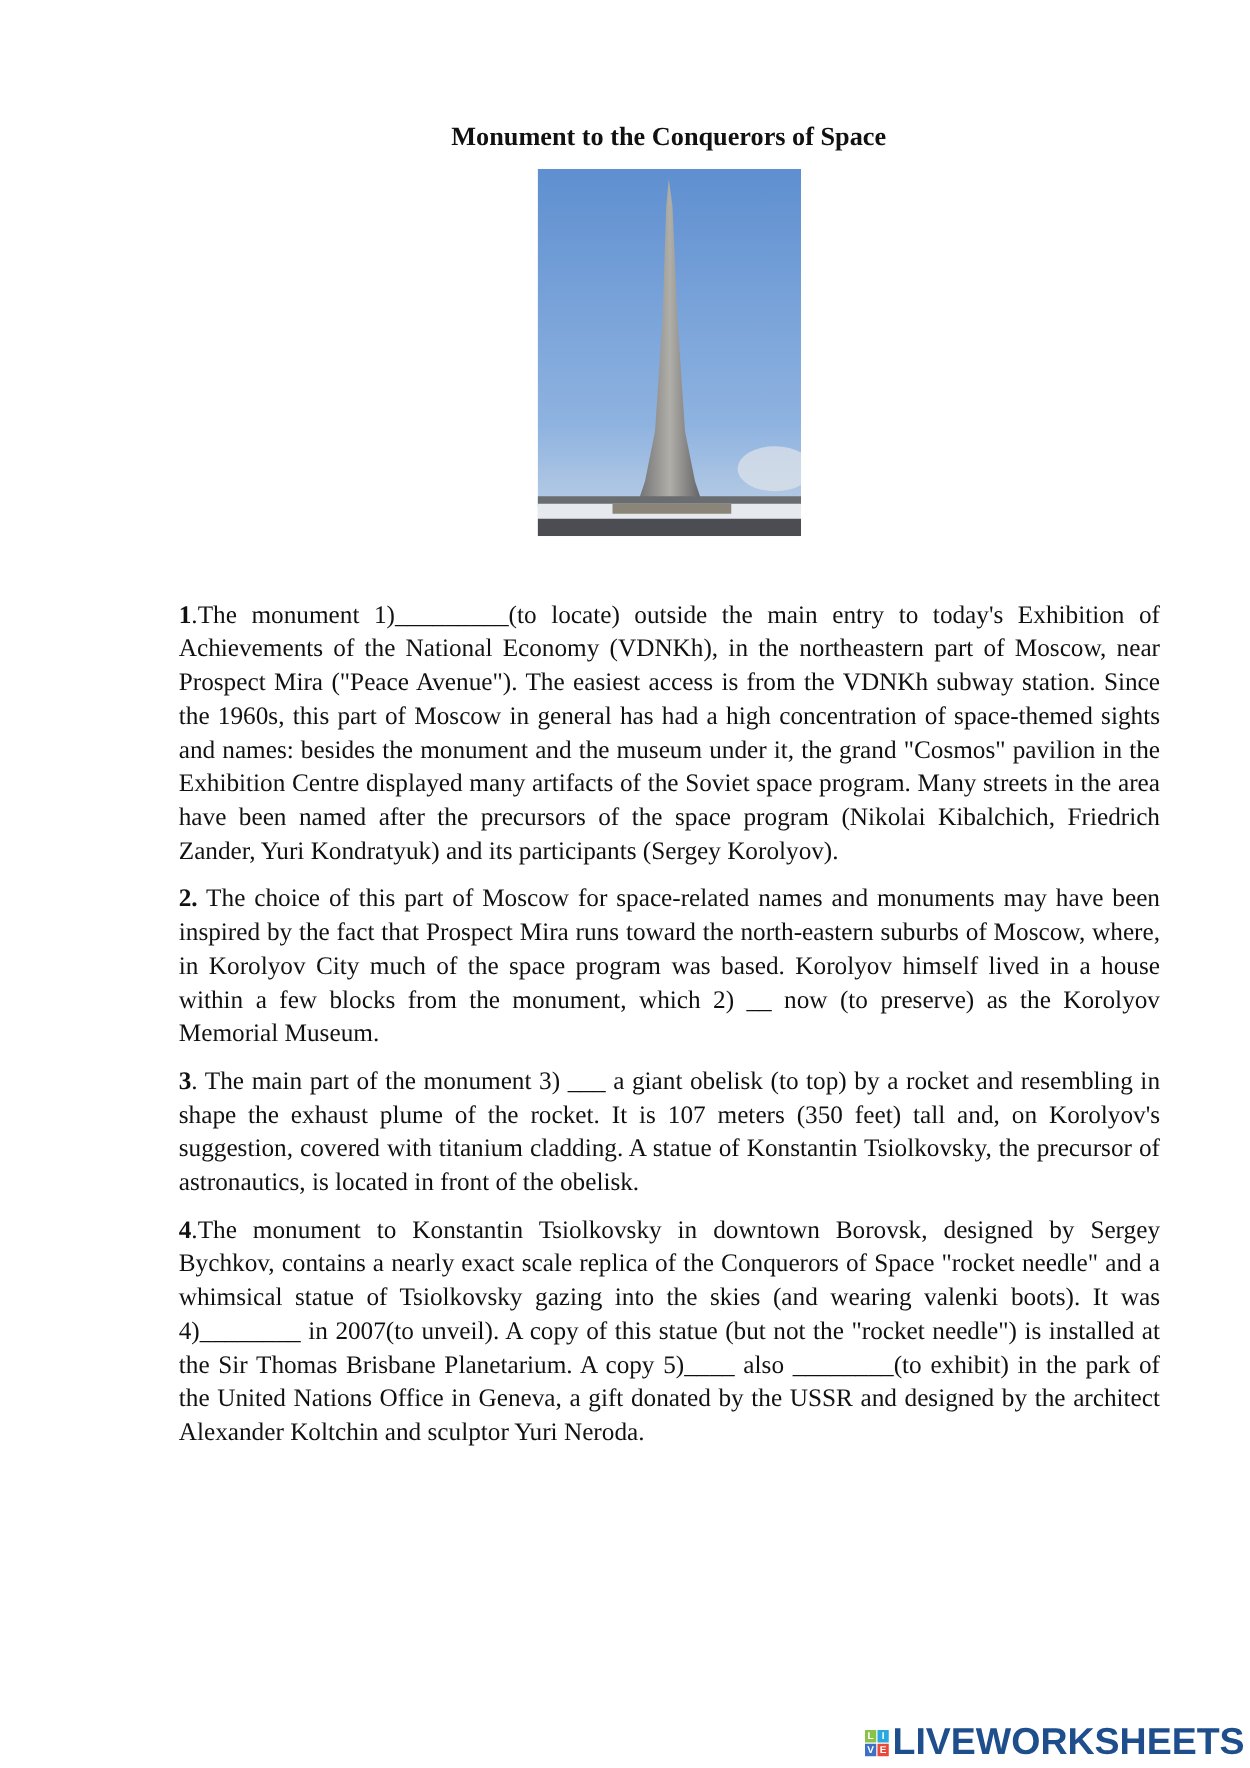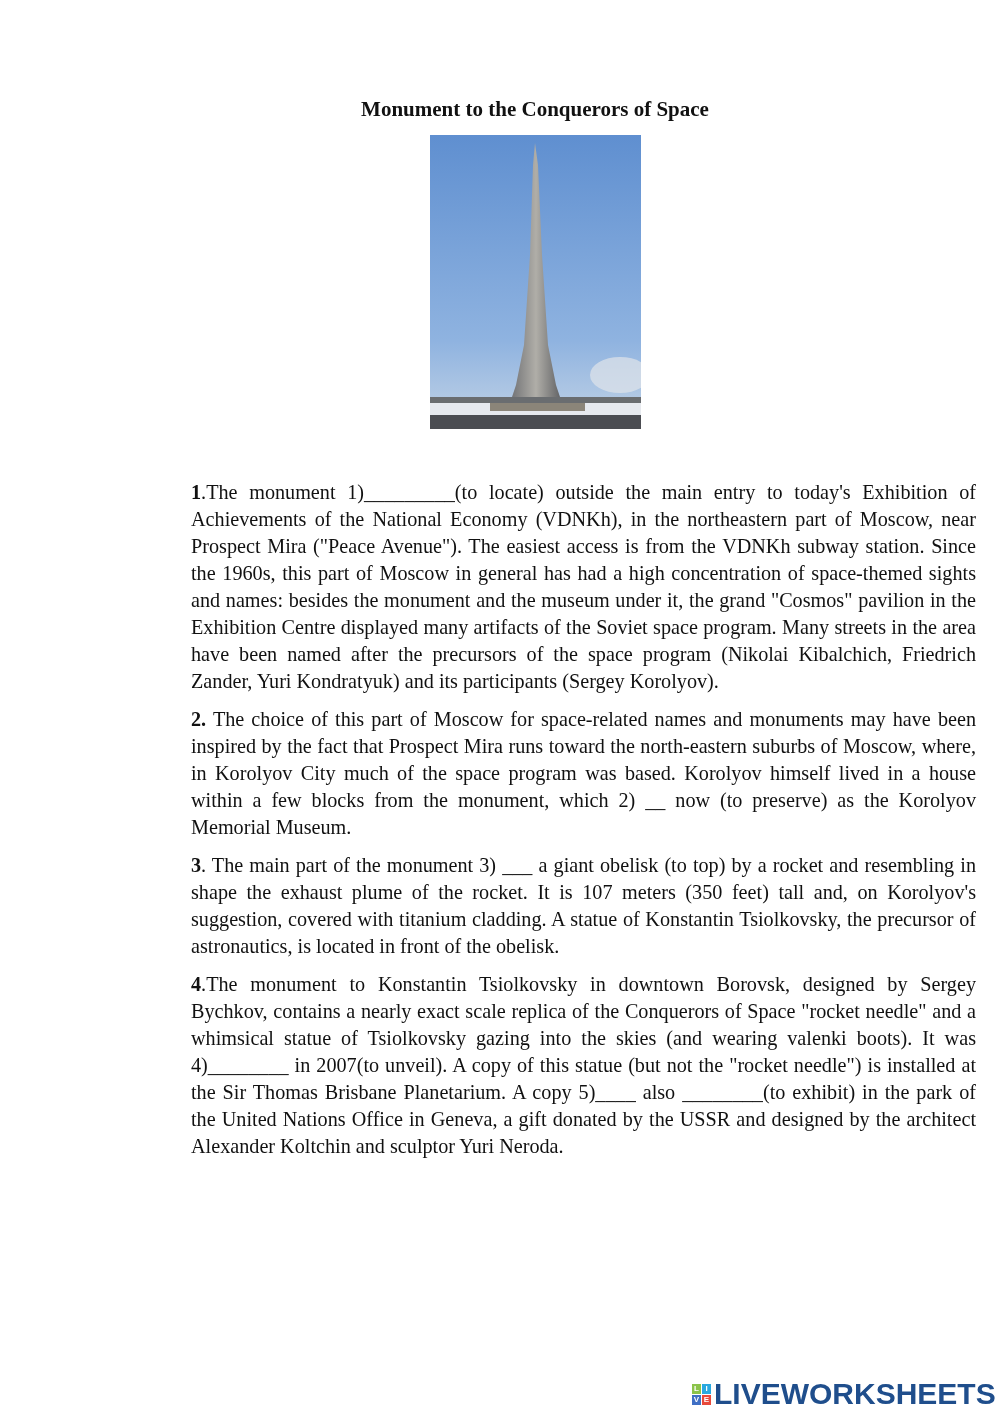--- a/index.html
+++ b/index.html
@@ -1,19 +1,19 @@
 <!DOCTYPE html>
 <html><head>
 <meta charset="utf-8">
 <style>
   html,body{margin:0;padding:0;background:#fff;}
   body{width:1000px;height:1414px;position:relative;overflow:hidden;font-family:"Liberation Serif","DejaVu Serif",serif;color:#111;}
   .title{position:absolute;top:97px;left:0;width:1070px;text-align:center;font-weight:bold;font-size:21px;}
   .photo{position:absolute;left:430px;top:135px;width:211px;height:294px;overflow:hidden;}
-  .content{position:absolute;left:143px;top:479px;width:785px;font-size:20.2px;line-height:27px;margin-left:48px;}
+  .content{position:absolute;left:143px;top:479px;width:785px;font-size:20.2px;line-height:27px;}
   .para{text-align:justify;margin:0 0 11px 0;}
   .para b{font-weight:bold;}
   .logo{position:absolute;left:692px;top:1377px;display:flex;align-items:center;}
   .logo-blocks{display:grid;grid-template-columns:9px 9px;grid-gap:1px;margin-right:3px;}
   .logo-blocks span{display:block;width:9px;height:10px;font-family:"Liberation Sans",sans-serif;font-size:8px;color:#fff;text-align:center;line-height:10px;font-weight:bold;}
   .logo-text{font-family:"Liberation Sans","DejaVu Sans",sans-serif;font-weight:bold;font-size:30px;color:#1f4e8c;letter-spacing:0px;}
 </style>
 </head>
 <body>
 

